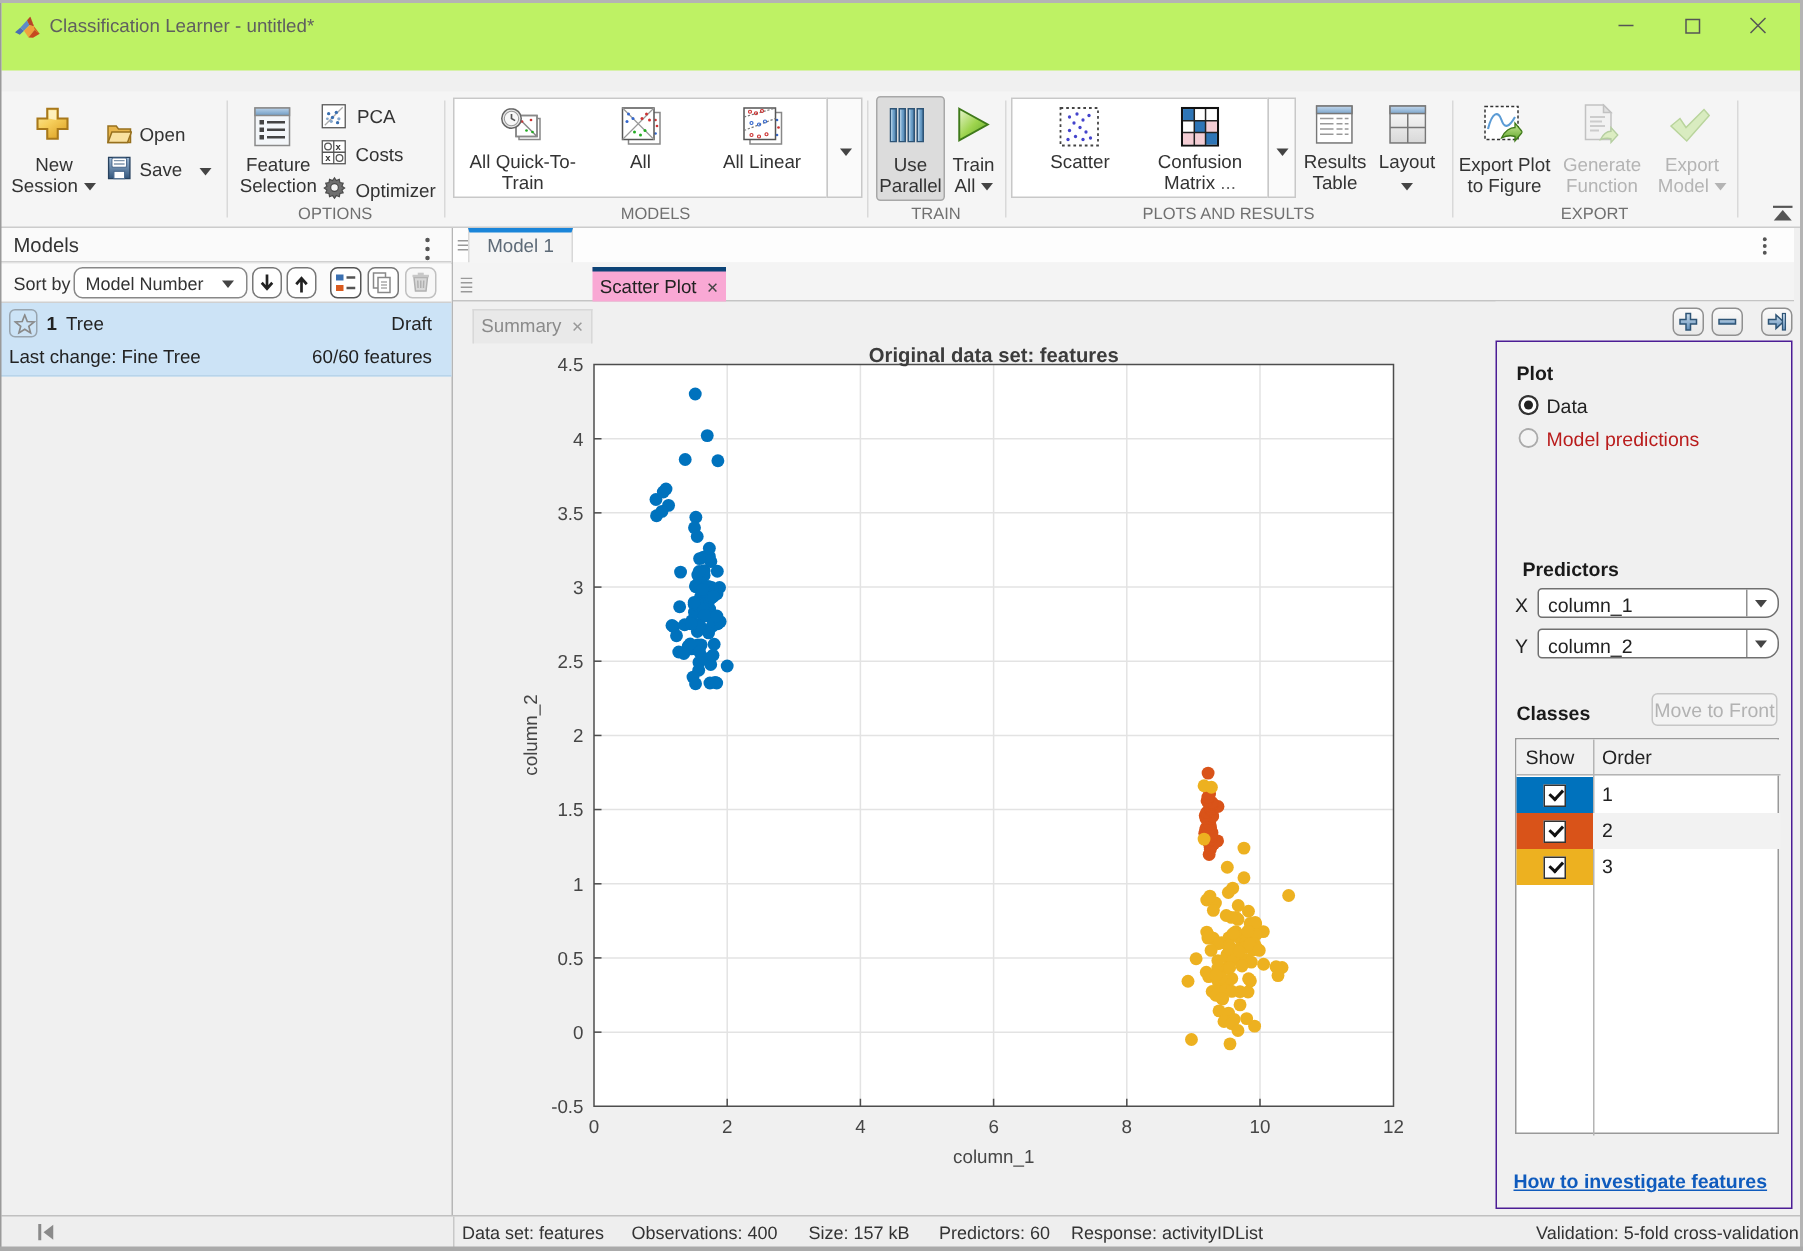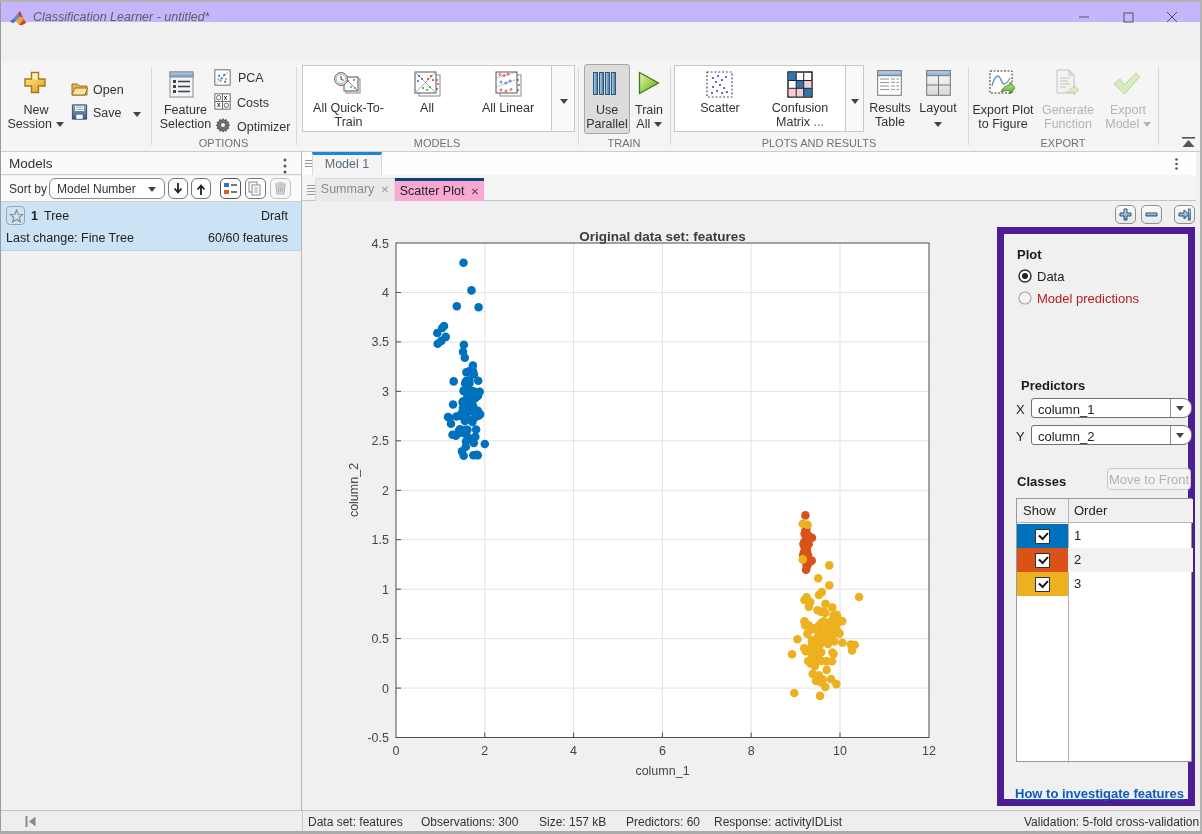--- a/index.html
+++ b/index.html
@@ -3,21 +3,21 @@
 <meta charset="utf-8">
 <style>
 * { margin:0; padding:0; box-sizing:border-box; }
 html,body { width:1202px; height:834px; overflow:hidden; font-family:"Liberation Sans", sans-serif; background:#a8a8a8; }
 .win { position:absolute; left:0; top:0; width:1202px; height:834px; background:#f0f0f0; }
 .frame-top { position:absolute; left:0; top:0; width:1202px; height:2px; background:#b4b4b4; z-index:50; }
 .frame-left { position:absolute; left:0; top:2px; width:1px; height:832px; background:#9a9a9a; z-index:50; }
 .frame-right { position:absolute; left:1200px; top:2px; width:2px; height:832px; background:#b4b4b4; z-index:50; }
 .frame-bottom { position:absolute; left:0; top:831px; width:1202px; height:3px; background:#aaaaaa; z-index:50; }
 
-.titlebar { position:absolute; left:1px; top:2px; width:1199px; height:20px; background:#c4b5fd;font-style:italic; }
+.titlebar { position:absolute; left:1px; top:2px; width:1199px; height:45px; background:#bef264; }
 .title-text { position:absolute; left:32px; top:8px; font-size:12.5px; color:#5f5f5f; }
 .winbtns { position:absolute; right:6px; top:0; height:30px; display:flex; }
 .winbtn { width:44px; height:30px; display:flex; align-items:center; justify-content:center; color:#555; }
 
 .tabstrip { position:absolute; left:1px; top:31px; width:1199px; height:30px; background:#0d4477; }
 .ttab { position:absolute; top:2px; height:29px; line-height:29px; text-align:center; font-size:12px; letter-spacing:0.4px; color:#fff; }
 .ttab.sel { background:#f5f5f5; color:#333; }
 .helpbtn { position:absolute; right:9px; top:3px; width:45px; height:24px; background:#7591ab; clip-path:polygon(14px 0,100% 0,100% 100%,14px 100%,0 50%); }
 .helpcirc { position:absolute; right:19px; top:6px; width:17px; height:17px; border-radius:50%; background:radial-gradient(circle at 50% 35%, #ffffff 0%, #e8eef4 55%, #b9c9d8 100%); border:1px solid #58748e; color:#0d4477; font-weight:bold; font-size:12px; text-align:center; line-height:16px; }
 
@@ -43,21 +43,21 @@
 .mtab1 { position:absolute; left:10px; top:0; width:70px; height:23px; background:#f5f5f5; border-top:3px solid #1a85d9; border-left:1px solid #d8d8d8; border-right:1px solid #d8d8d8; text-align:center; font-size:12.5px; color:#5d6a77; line-height:19px; }
 .bar2 { position:absolute; left:0; top:23px; width:894px; height:26px; background:#f4f4f4; border-bottom:1px solid #c4c4c4; }
 .ftab { position:absolute; top:3px; height:23px; text-align:center; font-size:12.5px; line-height:21px; }
 .ftab-un { background:#e9e9e9; color:#8b8b8b; border:1px solid #d8d8d8; border-bottom:none; }
 .ftab-sel { background:#f9a8d4; color:#222; border-top:3px solid #0d4477; }
 .xmark { font-size:10px; color:#999; margin-left:3px; }
 .plotsvg { position:absolute; left:0; top:50px; }
 
 .rightpanel { position:absolute; left:997px; top:201px; width:199px; height:608px; background:#f0f0f0; }
 .zoombtn { position:absolute; top:4px; width:21px; height:19px; background:linear-gradient(#fafafa,#e8e8e8); border:1px solid #909090; border-radius:5px; }
-.rpbox { position:absolute; left:0; top:26px; width:198px; height:579px; background:#f0f0f0; border:7px solid #4c1d95; }
+.rpbox { position:absolute; left:0; top:26px; width:198px; height:579px; background:#f0f0f0; border:1px solid #4c1d95; }
 .rp-bold { position:absolute; font-weight:bold; font-size:13px; color:#1a1a1a; }
 .rptext { position:absolute; font-size:13px; color:#222; }
 .combo { position:absolute; left:27px; width:161px; height:20px; background:#fff; border:1px solid #707070; border-radius:3px 9px 9px 3px; }
 .combo span { position:absolute; left:6px; top:2.5px; font-size:13px; color:#222; }
 .combo .cbtn { position:absolute; right:0; top:0; width:21px; height:18px; border-left:1px solid #909090; }
 
 .statusbar { position:absolute; left:1px; top:810px; width:1200px; height:21px; background:#eeeeee; border-top:1px solid #c0c0c0; font-size:12px; color:#333; }
 .statusbar span { position:absolute; top:4px; }
 .crow { position:absolute; left:0; width:176px; height:24px; }
 .crow .ccell { position:absolute; left:0; top:0; width:51px; height:24px; }
@@ -484,21 +484,21 @@
     </div>
     <div class="bar2">
       <svg style="position:absolute;left:5px;top:10px" width="8" height="11">
           <g stroke="#999">
             <line x1="0" y1="0.5" x2="8" y2="0.5"></line>
             <line x1="0" y1="3.5" x2="8" y2="3.5"></line>
             <line x1="0" y1="6.5" x2="8" y2="6.5"></line>
             <line x1="0" y1="9.5" x2="8" y2="9.5"></line>
           </g>
         </svg>
-      <div class="ftab ftab-un" style="left:13px;width:80px;">Summary <span class="xmark">✕</span></div>
+      <div class="ftab ftab-un" style="left:13px;width:80px;margin-top:28px;">Summary <span class="xmark">✕</span></div>
       <div class="ftab ftab-sel" style="left:93px;width:89px;">Scatter Plot <span class="xmark" style="color:#444">✕</span></div>
     </div>
     <svg class="plotsvg" width="695" height="608" viewBox="0 0 695 608">
       <rect x="94" y="41" width="533" height="494.5" fill="#ffffff"></rect>
       <g stroke="#e3e3e3" stroke-width="1">
         <line x1="182.8" y1="41" x2="182.8" y2="535.5"></line>
           <line x1="271.6" y1="41" x2="271.6" y2="535.5"></line>
           <line x1="360.4" y1="41" x2="360.4" y2="535.5"></line>
           <line x1="449.2" y1="41" x2="449.2" y2="535.5"></line>
           <line x1="538" y1="41" x2="538" y2="535.5"></line>
@@ -880,20 +880,20 @@
     </div>
   </div>
 
   <div class="statusbar">
     <svg style="position:absolute;left:24px;top:5px" width="12" height="11">
         <path d="M1.5 0 v11" stroke="#8a8a8a" stroke-width="2"></path>
         <path d="M10.5 0.5 L4 5.5 L10.5 10.5 z" fill="#8a8a8a"></path>
       </svg>
     <div style="position:absolute;left:301px;top:0;width:1px;height:24px;background:#c8c8c8;"></div>
     <span style="left:307px;">Data set: features</span>
-    <span style="left:420px;">Observations: 300</span>
+    <span style="left:420px;">Observations: 400</span>
     <span style="left:538px;">Size: 157 kB</span>
     <span style="left:625px;">Predictors: 60</span>
     <span style="left:713px;">Response: activityIDList</span>
     <span style="left:852px;margin-top:28px;">Response Classes: 3</span>
     <span style="left:1023px;">Validation: 5-fold cross-validation</span>
   </div>
 </div>
 
 </body></html>

